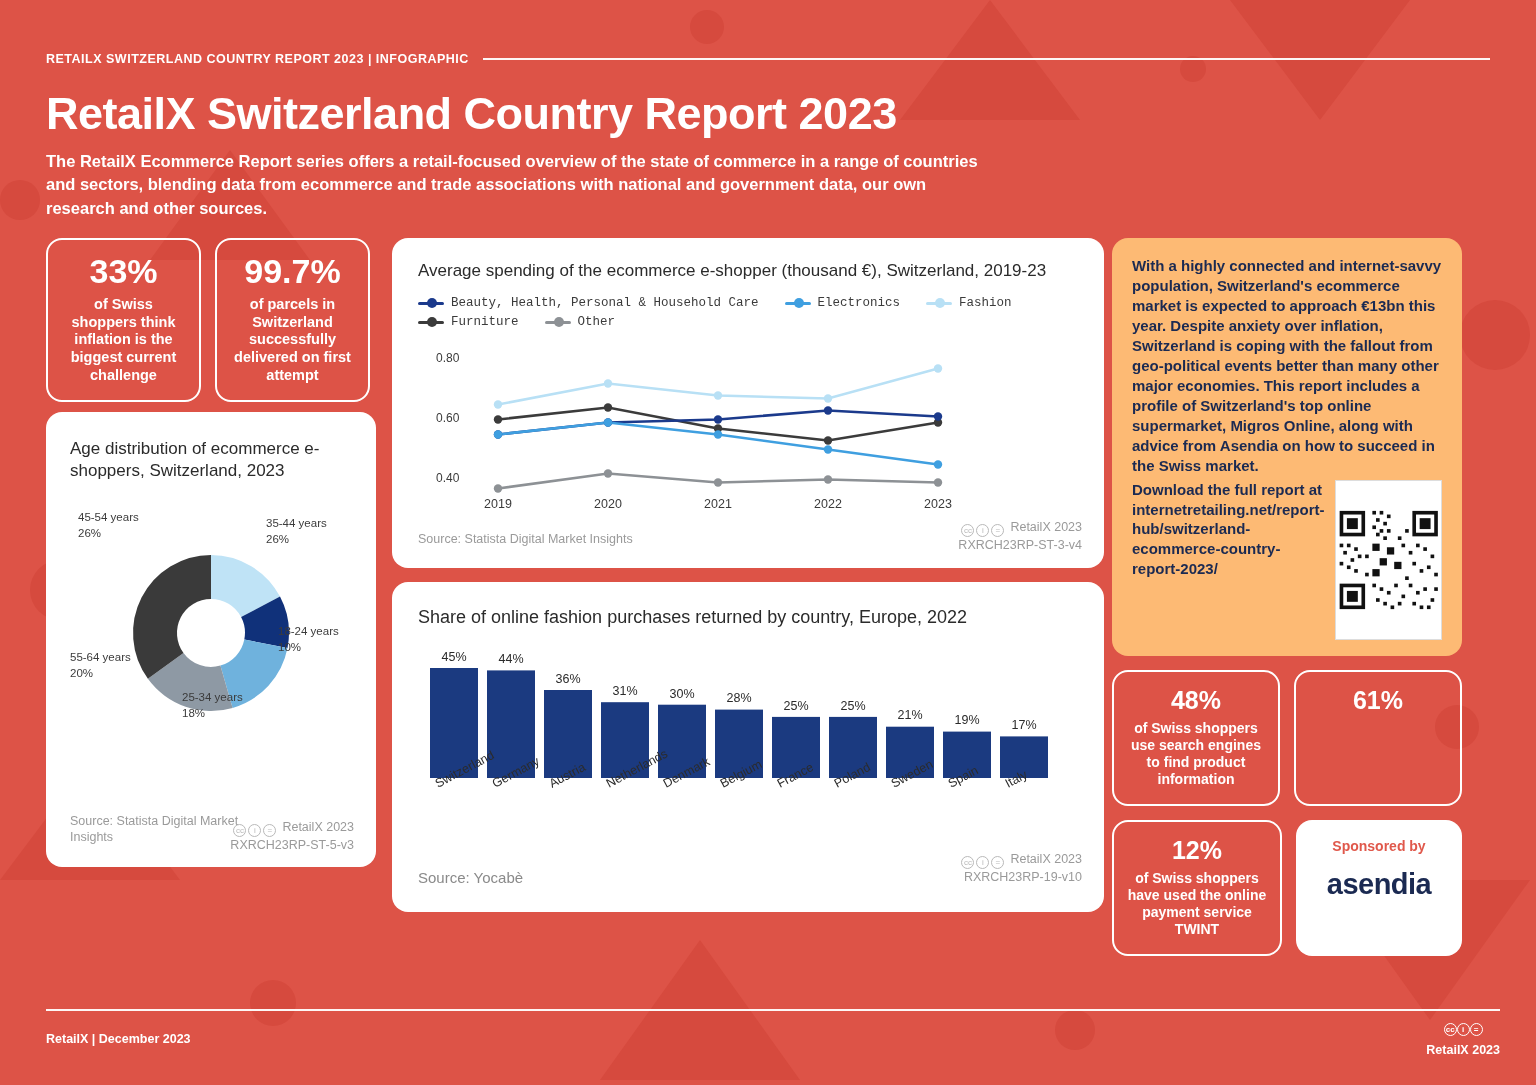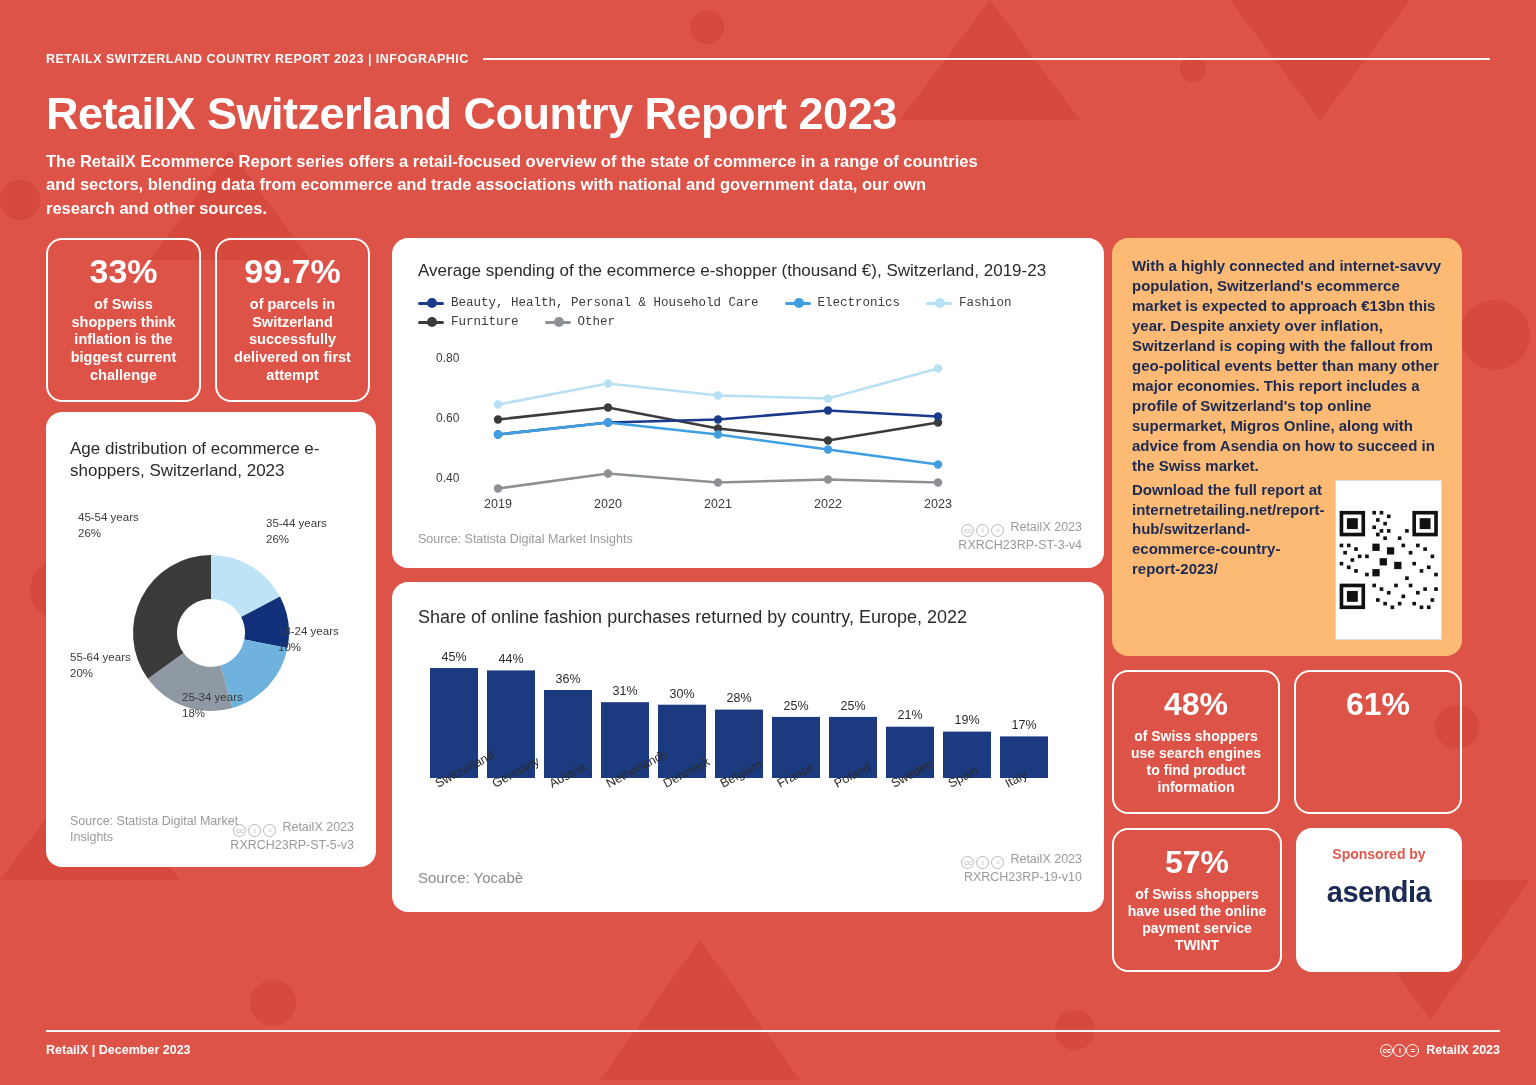--- a/index.html
+++ b/index.html
@@ -67,21 +67,21 @@
   .legend .line::after { content:""; position:absolute; left:9px; top:-3.5px; width:10px; height:10px; border-radius:50%; background:inherit; }
 
   
   .rt-card { background:#fdba74; border-radius:16px; padding:18px 20px 16px; }
   .rt-text { font-size:15px; font-weight:bold; color:#1b2a52; line-height:1.33; }
   .qr-wrap { display:flex; gap:10px; margin-top:4px; }
   .qr { width:160px; height:160px; background:#fff; border:1px solid #ddd; }
 
   .mini-row { display:flex; gap:14px; margin-top:14px; }
   .mini-card { border:2px solid #fff; border-radius:16px; color:#fff; text-align:center; padding:14px 10px 16px; flex:1; }
-  .mini-card .big { font-size:32px; font-weight:bold; }
+  .mini-card .big { font-size:25px; font-weight:bold; }
   .mini-card .small { font-size:14px; font-weight:bold; line-height:1.22; margin-top:5px;}
 
   .sponsor { background:#fff; border-radius:16px; text-align:center; padding:18px 10px; flex:1; }
   .sponsor .by { color:#e0584b; font-size:14px; font-weight:bold; }
   .sponsor .logo { color:#1b2a52; font-size:29px; font-weight:bold; margin-top:14px; letter-spacing:-0.5px;}
 
   
   .footer { position:absolute; left:46px; right:36px; bottom:28px; }
   .footer .rule { height:2px; background:#fff; opacity:.95; }
   .footer .row { display:flex; justify-content:space-between; align-items:center; margin-top:10px; color:#fff; font-size:12.5px; font-weight:bold;}
@@ -407,35 +407,35 @@
           <div class="big">48%</div>
           <div class="small">of Swiss shoppers use search engines to find product information</div>
         </div>
         <div class="mini-card">
           <div class="big">61%</div>
         </div>
       </div>
 
       <div class="mini-row">
         <div class="mini-card">
-          <div class="big">57%</div>
+          <div class="big">12%</div>
           <div class="small">of Swiss shoppers have used the online payment service TWINT</div>
         </div>
         <div class="sponsor">
           <div class="by">Sponsored by</div>
           <div class="logo">asendia</div>
         </div>
       </div>
     </div>
   </div>
 
   <div class="footer">
     <div class="rule"></div>
     <div class="row">
       <div>RetailX | December 2023</div>
-      <div style="display:flex;align-items:center;gap:7px;">
+      <div style="display:flex;align-items:center;gap:7px;flex-direction:column;">
         <span class="cc"><i>cc</i><i>i</i><i>=</i></span>
         <span>RetailX 2023</span>
       </div>
     </div>
   </div>
 
 </div>
 
 </body></html>

